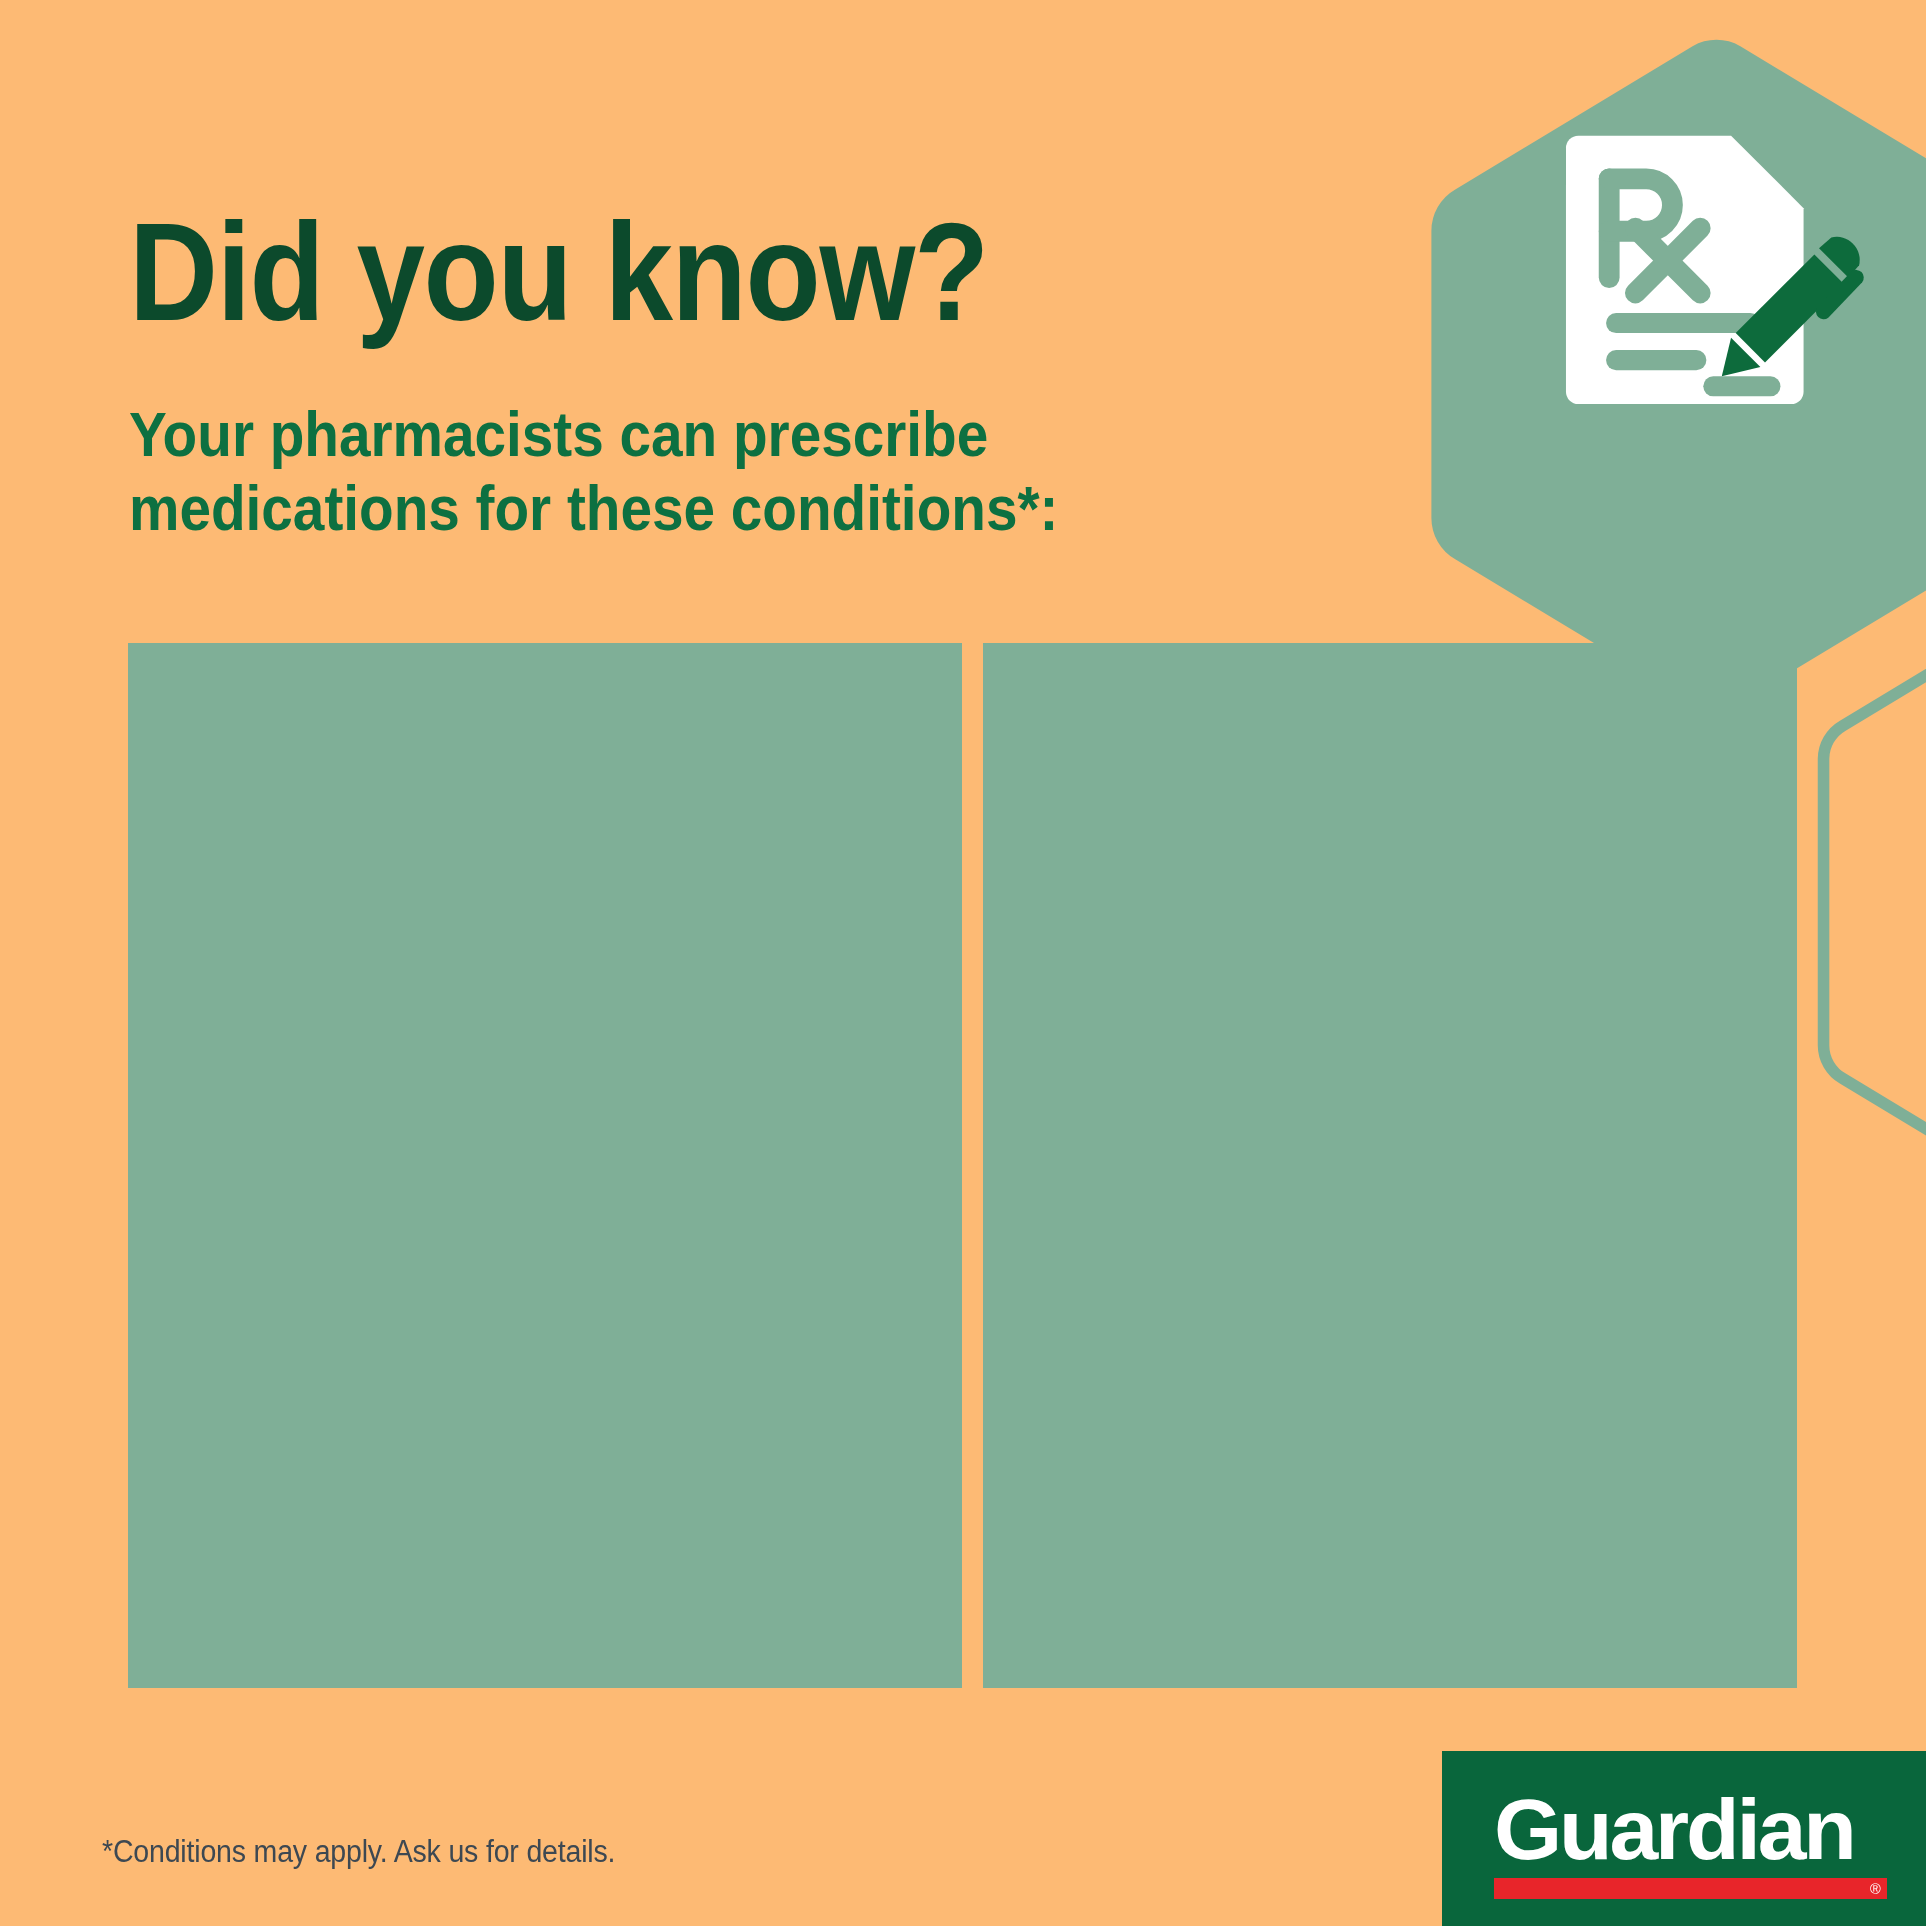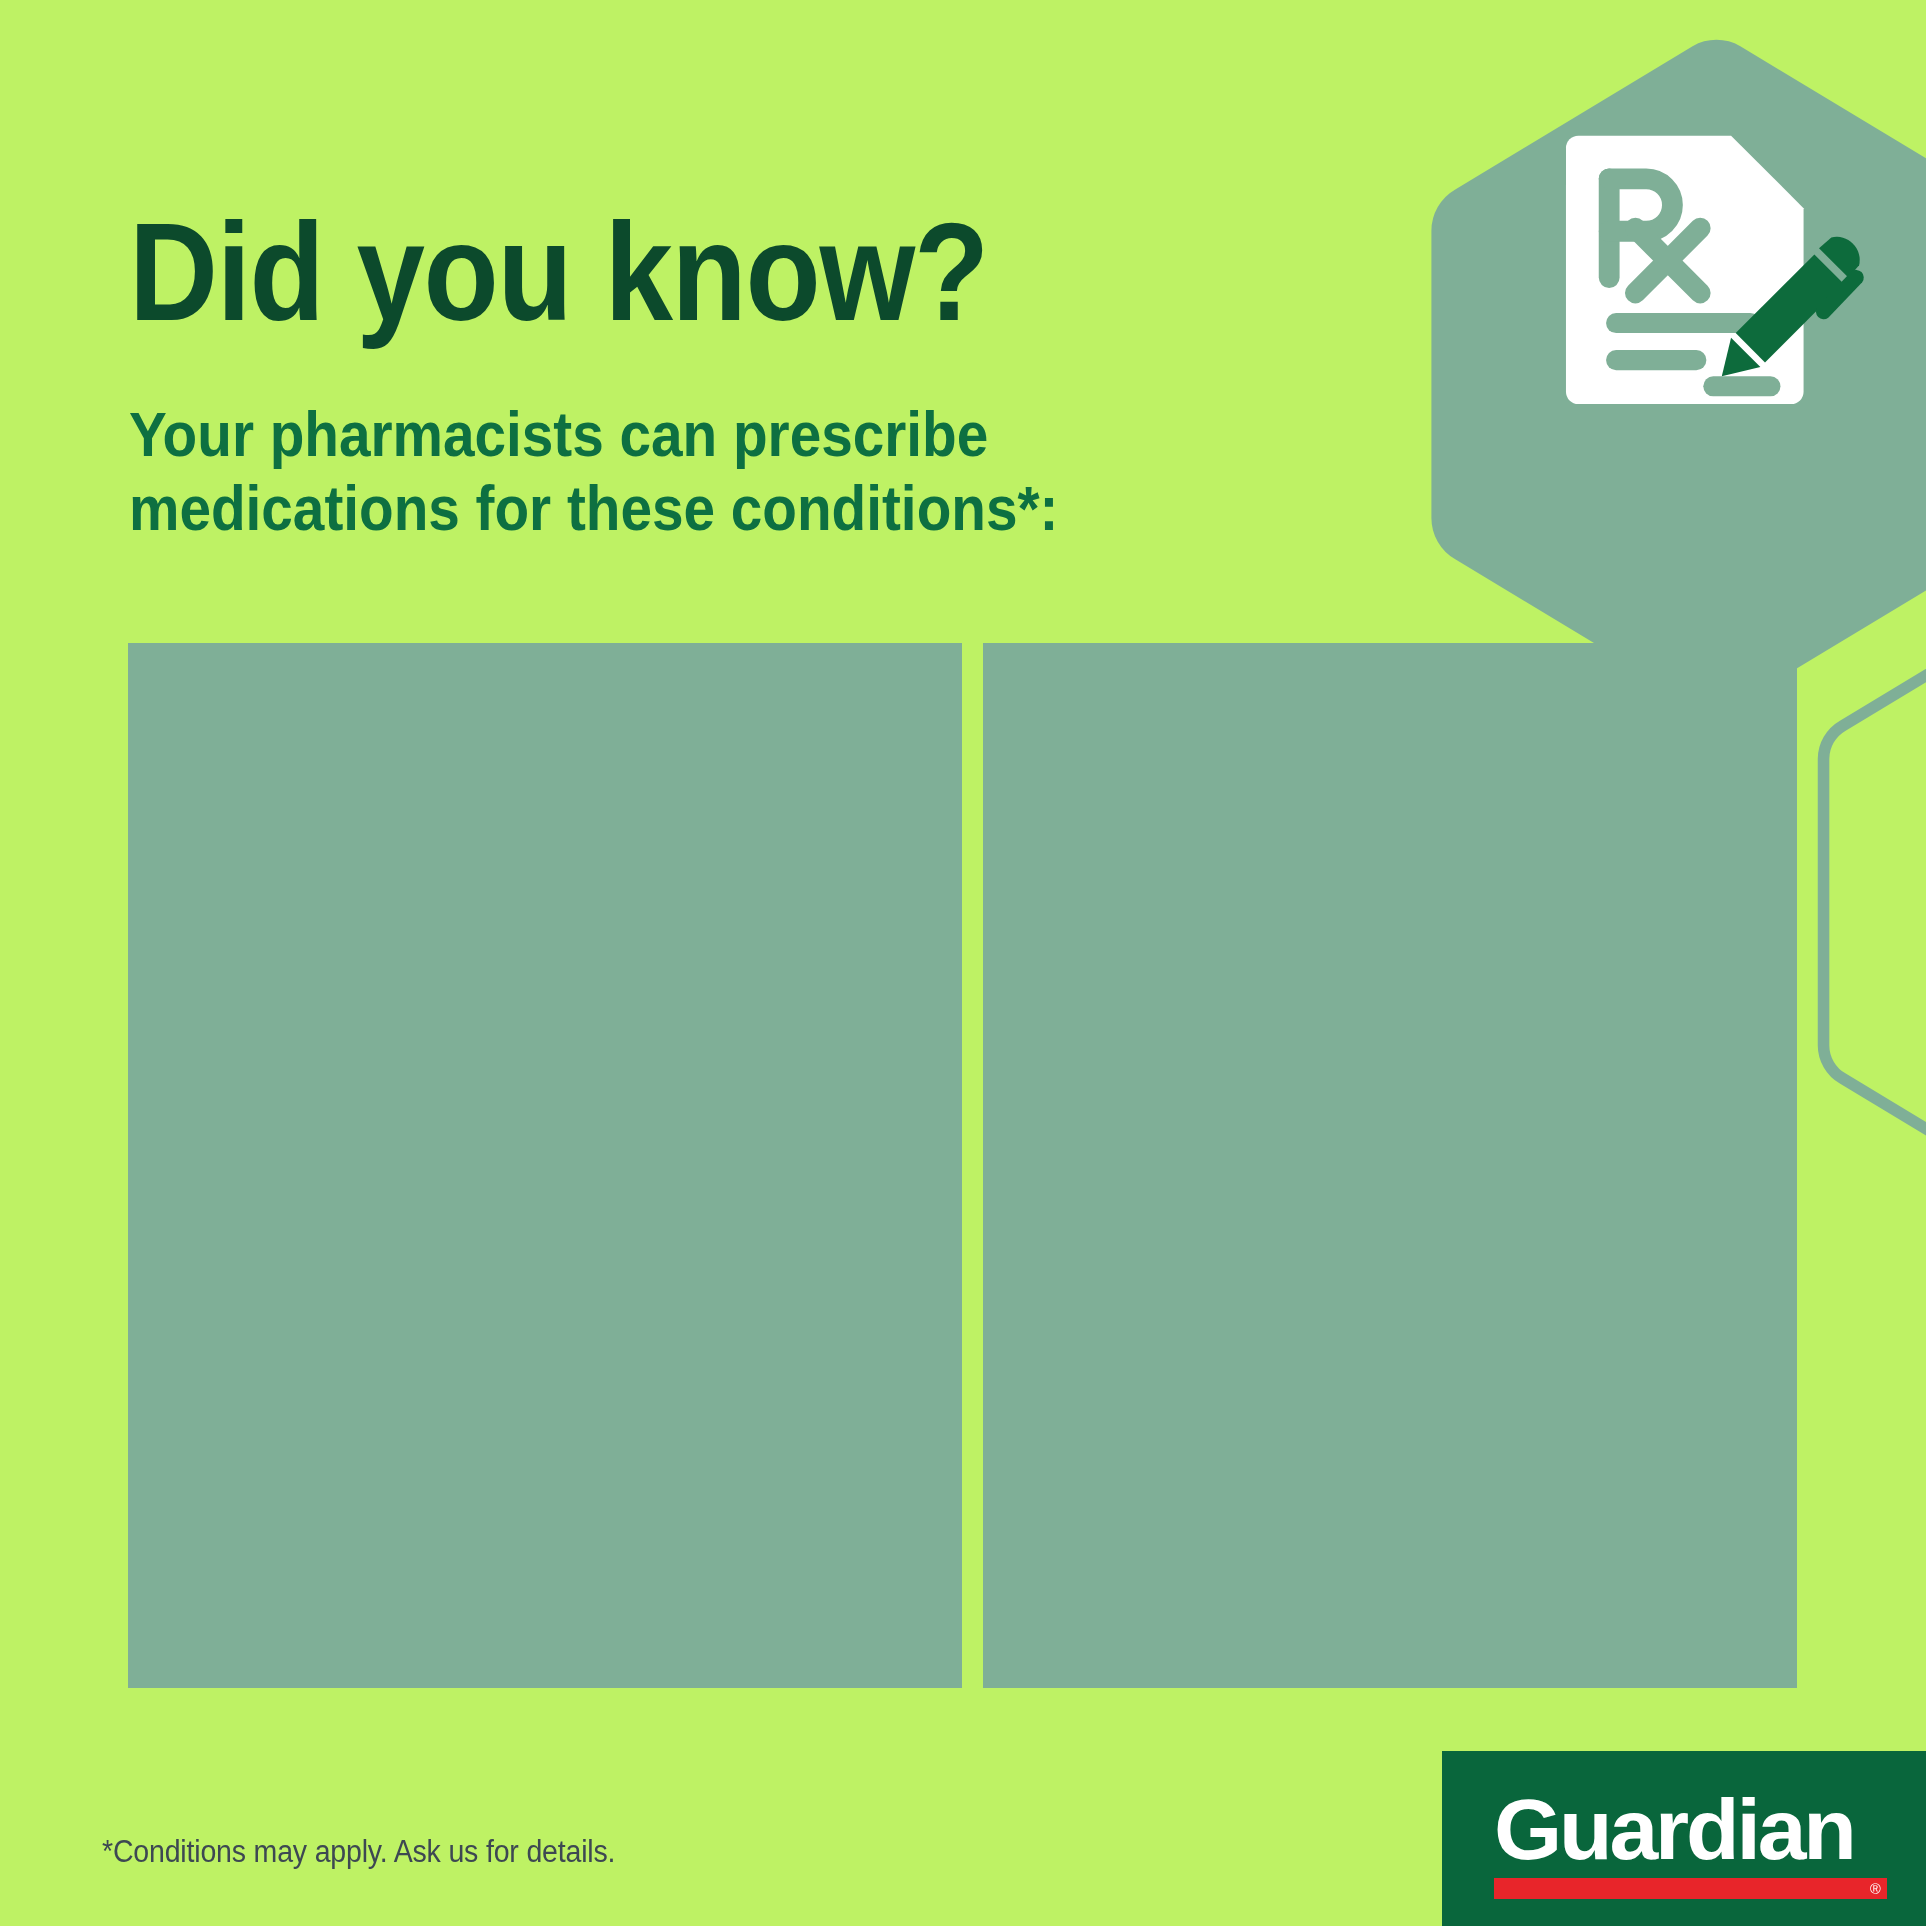--- a/index.html
+++ b/index.html
@@ -5,21 +5,21 @@
   html, body {
     margin: 0;
     padding: 0;
     background: #ffffff;
   }
   #poster {
     position: relative;
     width: 1926px;
     height: 1926px;
     overflow: hidden;
-    background: #bef264;
+    background: #fdba74;
     font-family: "Liberation Sans", "DejaVu Sans", sans-serif;
   }
 
   
   .hex-layer {
     position: absolute;
     inset: 0;
     pointer-events: none;
   }
 

